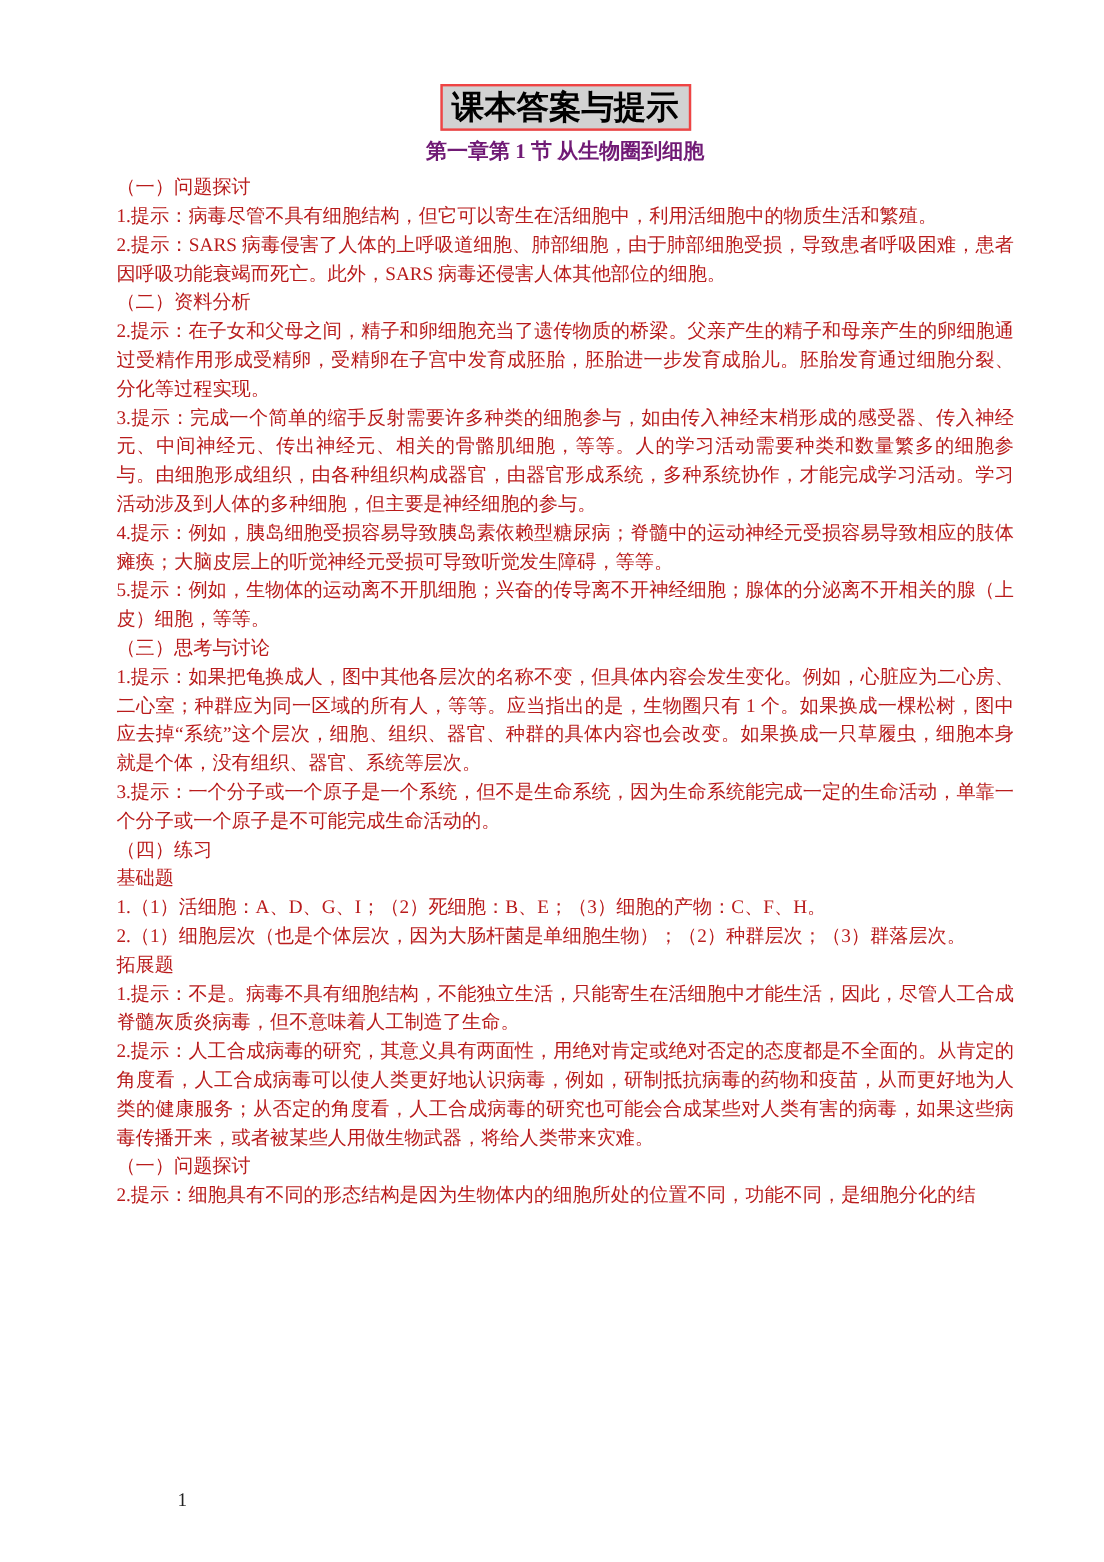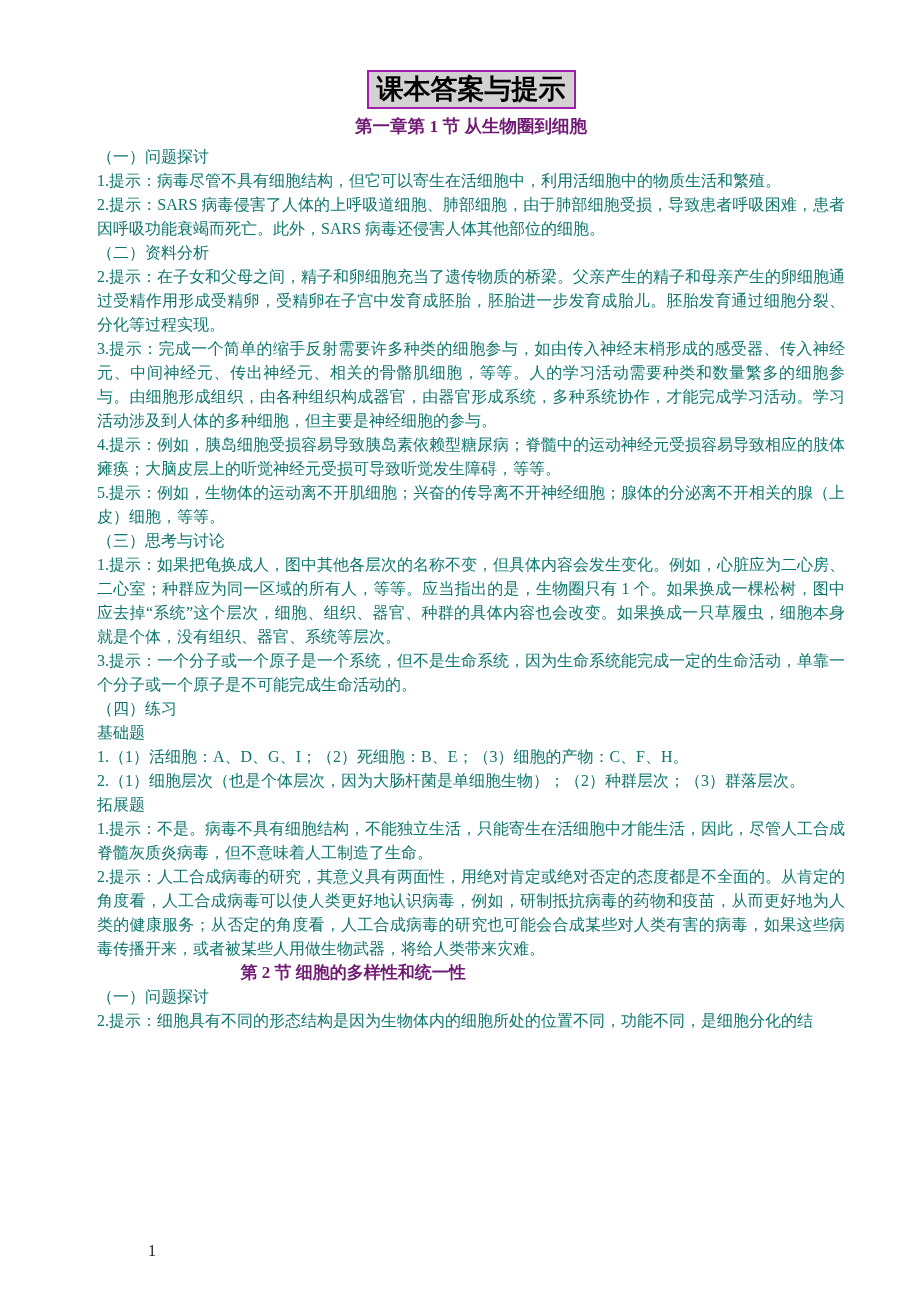--- a/index.html
+++ b/index.html
@@ -18,21 +18,21 @@
     top: 70px;
     width: 748px;
   }
   .title-row {
     text-align: center;
     margin: 0 0 4px 0;
   }
   .title-box {
     display: inline-block;
     background: #d2d2d2;
-    border: 2px solid #a21caf;
+    border: 2px solid #ef4444;
     font-size: 27px;
     font-weight: bold;
     line-height: 33px;
     padding: 1px 8px;
     color: #000000;
   }
   .chapter-heading {
     margin: 3px 0 6px 0;
     text-align: center;
     font-weight: bold;
@@ -46,21 +46,21 @@
     font-size: 17px;
     line-height: 24px;
   }
   .section-label, .paragraph {
     margin: 0;
     font-size: 16px;
     line-height: 24px;
     text-align: justify;
     text-justify: inter-ideograph;
     word-break: break-all;
-    color: #0f766e;
+    color: #b91c1c;
   }
   .footer-page-number {
     position: absolute;
     left: 148px;
     top: 1240px;
     font-size: 16px;
     line-height: 22px;
     color: #222222;
   }
 </style>
@@ -85,19 +85,18 @@
         <p class="section-label">（三）思考与讨论</p>
         <p class="paragraph">1.提示：如果把龟换成人，图中其他各层次的名称不变，但具体内容会发生变化。例如，心脏应为二心房、二心室；种群应为同一区域的所有人，等等。应当指出的是，生物圈只有 1 个。如果换成一棵松树，图中应去掉“系统”这个层次，细胞、组织、器官、种群的具体内容也会改变。如果换成一只草履虫，细胞本身就是个体，没有组织、器官、系统等层次。</p>
         <p class="paragraph">3.提示：一个分子或一个原子是一个系统，但不是生命系统，因为生命系统能完成一定的生命活动，单靠一个分子或一个原子是不可能完成生命活动的。</p>
         <p class="section-label">（四）练习</p>
         <p class="paragraph">基础题</p>
         <p class="paragraph">1.（1）活细胞：A、D、G、I；（2）死细胞：B、E；（3）细胞的产物：C、F、H。</p>
         <p class="paragraph">2.（1）细胞层次（也是个体层次，因为大肠杆菌是单细胞生物）；（2）种群层次；（3）群落层次。</p>
         <p class="paragraph">拓展题</p>
         <p class="paragraph">1.提示：不是。病毒不具有细胞结构，不能独立生活，只能寄生在活细胞中才能生活，因此，尽管人工合成脊髓灰质炎病毒，但不意味着人工制造了生命。</p>
         <p class="paragraph">2.提示：人工合成病毒的研究，其意义具有两面性，用绝对肯定或绝对否定的态度都是不全面的。从肯定的角度看，人工合成病毒可以使人类更好地认识病毒，例如，研制抵抗病毒的药物和疫苗，从而更好地为人类的健康服务；从否定的角度看，人工合成病毒的研究也可能会合成某些对人类有害的病毒，如果这些病毒传播开来，或者被某些人用做生物武器，将给人类带来灾难。</p>
-        <p class="chapter-heading offset-left">第 2 节  细胞的多样性和统一性</p>
         <p class="section-label">（一）问题探讨</p>
         <p class="paragraph">2.提示：细胞具有不同的形态结构是因为生物体内的细胞所处的位置不同，功能不同，是细胞分化的结</p>
       </div>
   </div>
   <div class="footer-page-number">1</div>
 </div>
 
 </body></html>

